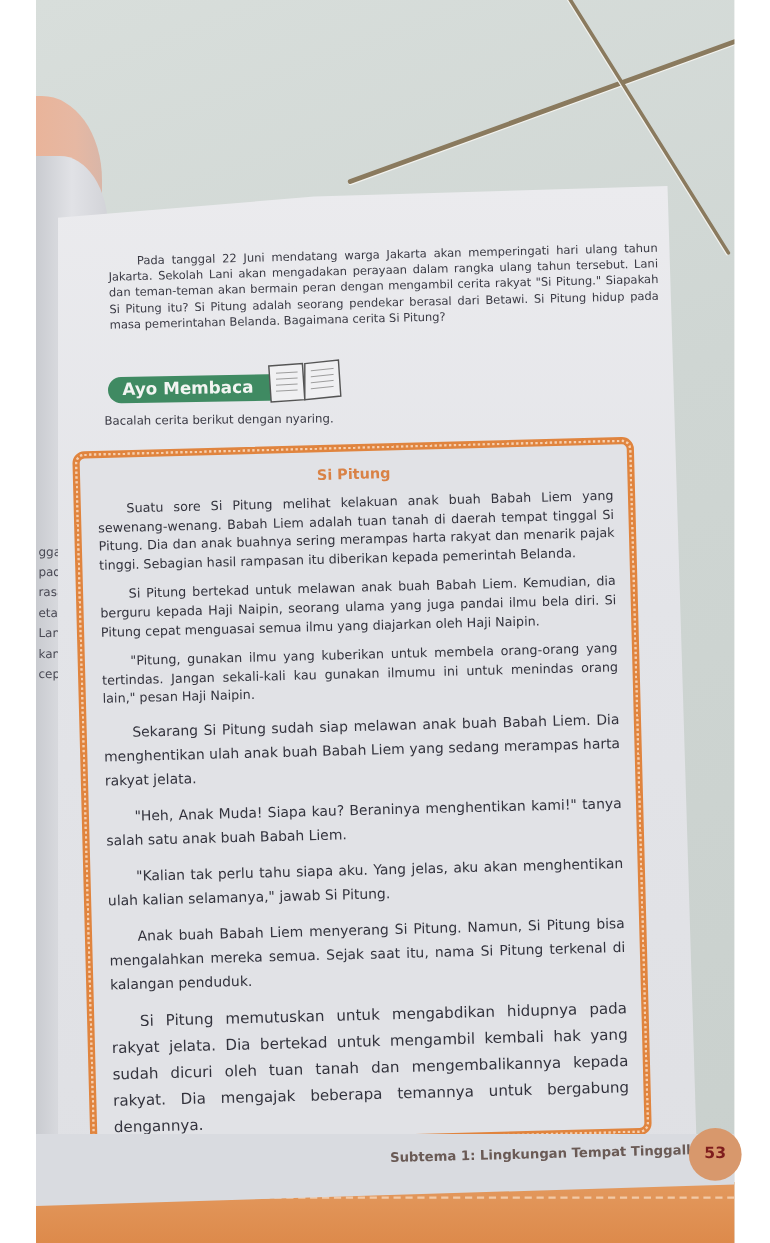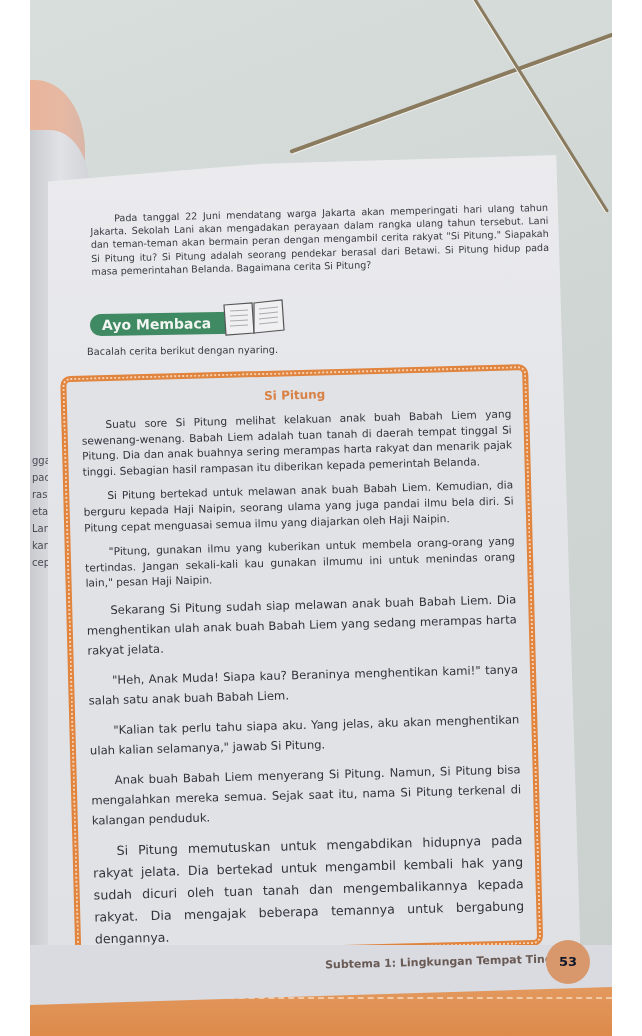--- a/index.html
+++ b/index.html
@@ -93,22 +93,22 @@
   .footer-curve {
     position: absolute; left: 30px; top: 945px; width: 582px; height: 60px;
     background: #d9dbe0;
     border-bottom-left-radius: 0 0; clip-path: polygon(0 0, 100% 0, 100% 70%, 0 100%);
   }
   .footer-text {
     position: absolute; left: 325px; top: 955px;
     font-size: 11px; font-weight: bold; color: #6a5a55; transform: rotate(-1.5deg);
   }
   .page-number {
-    position: absolute; left: 546px; top: 940px; width: 44px; height: 44px;
-    border-radius: 50%; background: #d8986c; color: #0f172a;
+    position: absolute; left: 574px; top: 940px; width: 44px; height: 44px;
+    border-radius: 50%; background: #d8986c; color: #7f1d1d;
     font-size: 13px; font-weight: bold; text-align: center; line-height: 44px;
   }
 </style>
 </head>
 <body>
 
 <div class="photo">
   <div class="tile-line l1"></div>
   <div class="tile-line l2"></div>
 </div>

